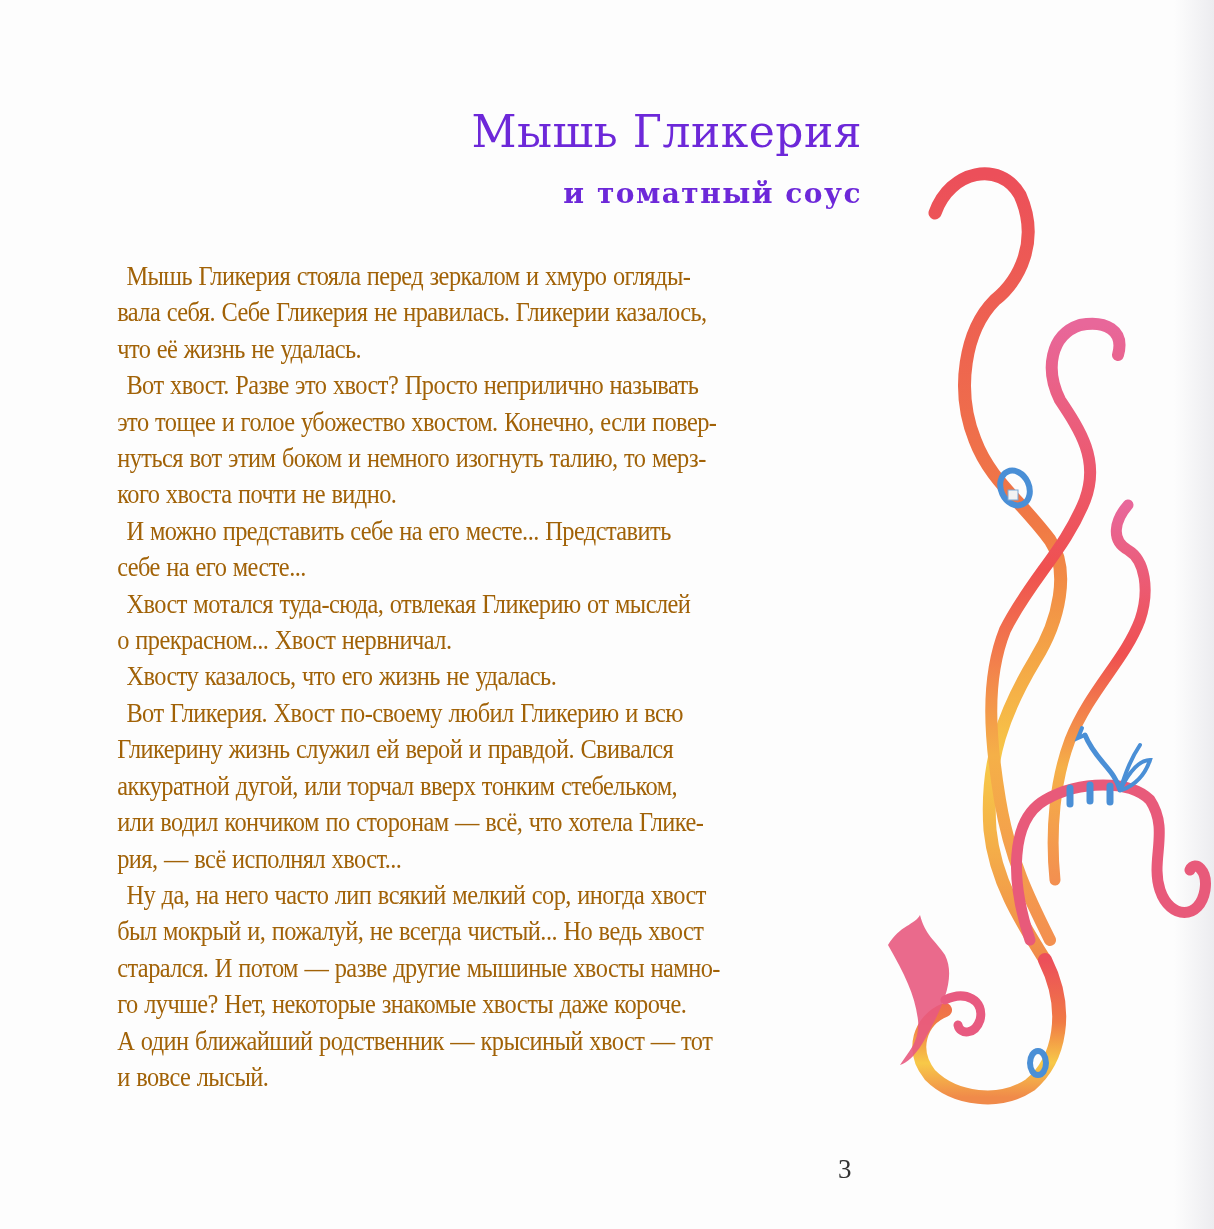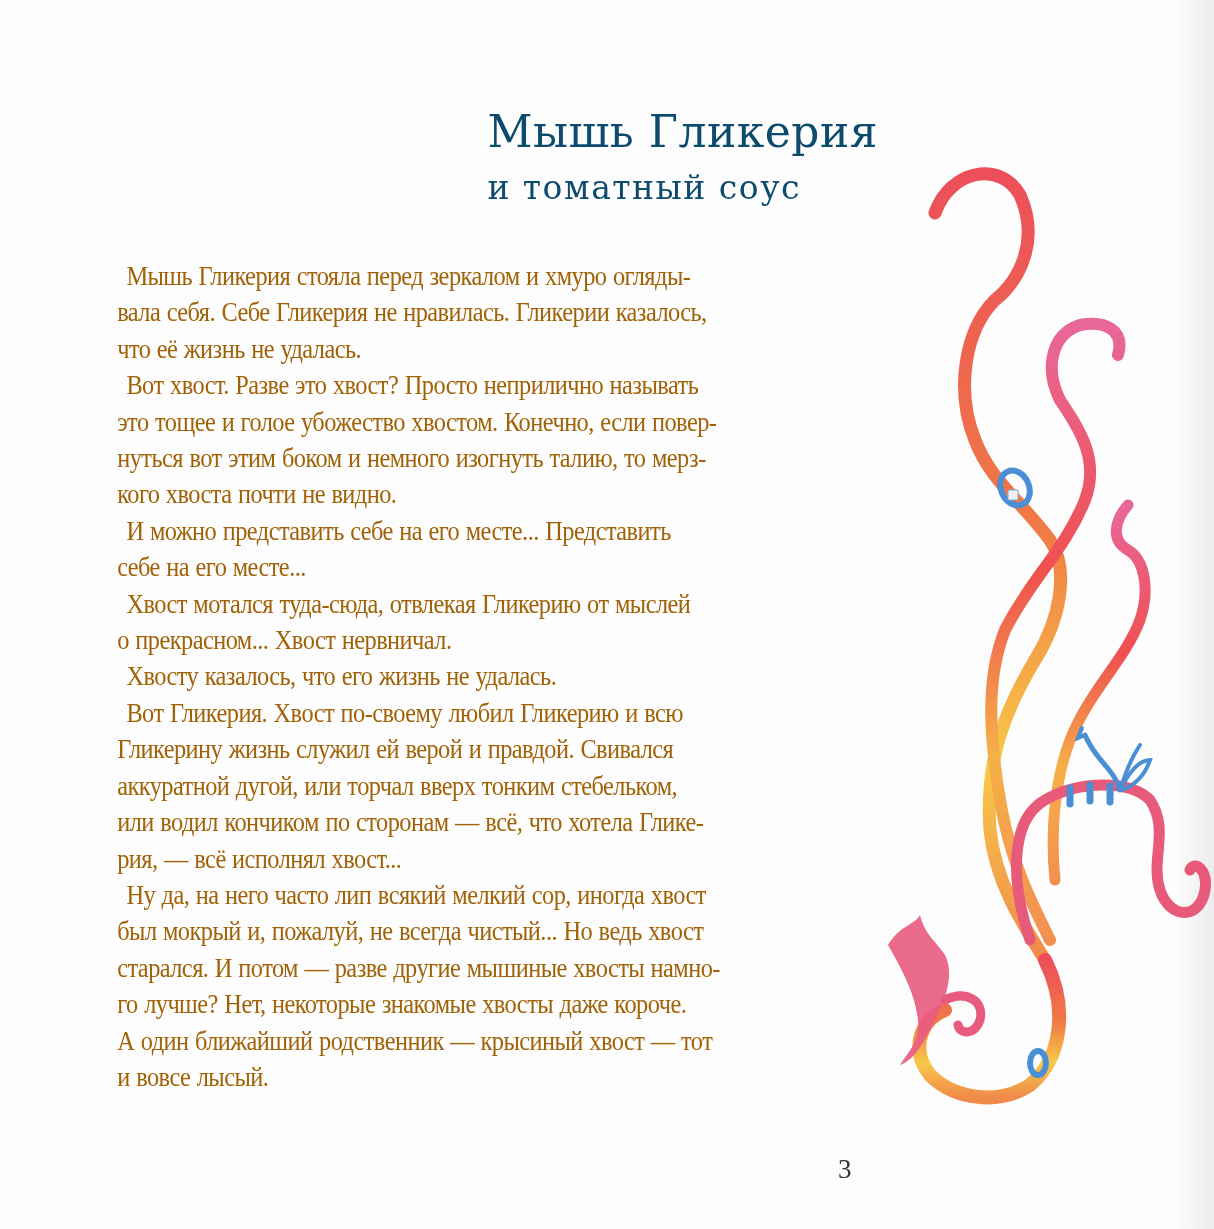--- a/index.html
+++ b/index.html
@@ -17,36 +17,37 @@
     .page-shade {
       position: absolute;
       right: 0;
       top: 0;
       width: 40px;
       height: 1229px;
       background: linear-gradient(to right, rgba(240,240,242,0) 0%, rgba(232,232,236,0.8) 100%);
     }
     .title-block {
       position: absolute;
-      right: 336px;
+      right: 352px;
       top: 104px;
-      text-align: left;
-      color: #0c4a6e;
+      text-align: right;
+      color: #6d28d9;
       font-family: "DejaVu Serif", "Liberation Serif", serif;
     }
     .title-line1 {
       font-size: 44px;
       line-height: 56px;
       letter-spacing: 0.5px;
     }
     .title-line2 {
-      font-size: 33px;
+      font-size: 28px;
       line-height: 48px;
-      margin-top: 4px;
+      margin-top: 10px;
       letter-spacing: 1.5px;
+      font-weight: bold;
     }
     .text-body {
       position: absolute;
       left: 108px;
       top: 258px;
       width: 750px;
       font-size: 26.5px;
       line-height: 36.4px;
       color: #a16207;
       font-family: "Liberation Serif", serif;

